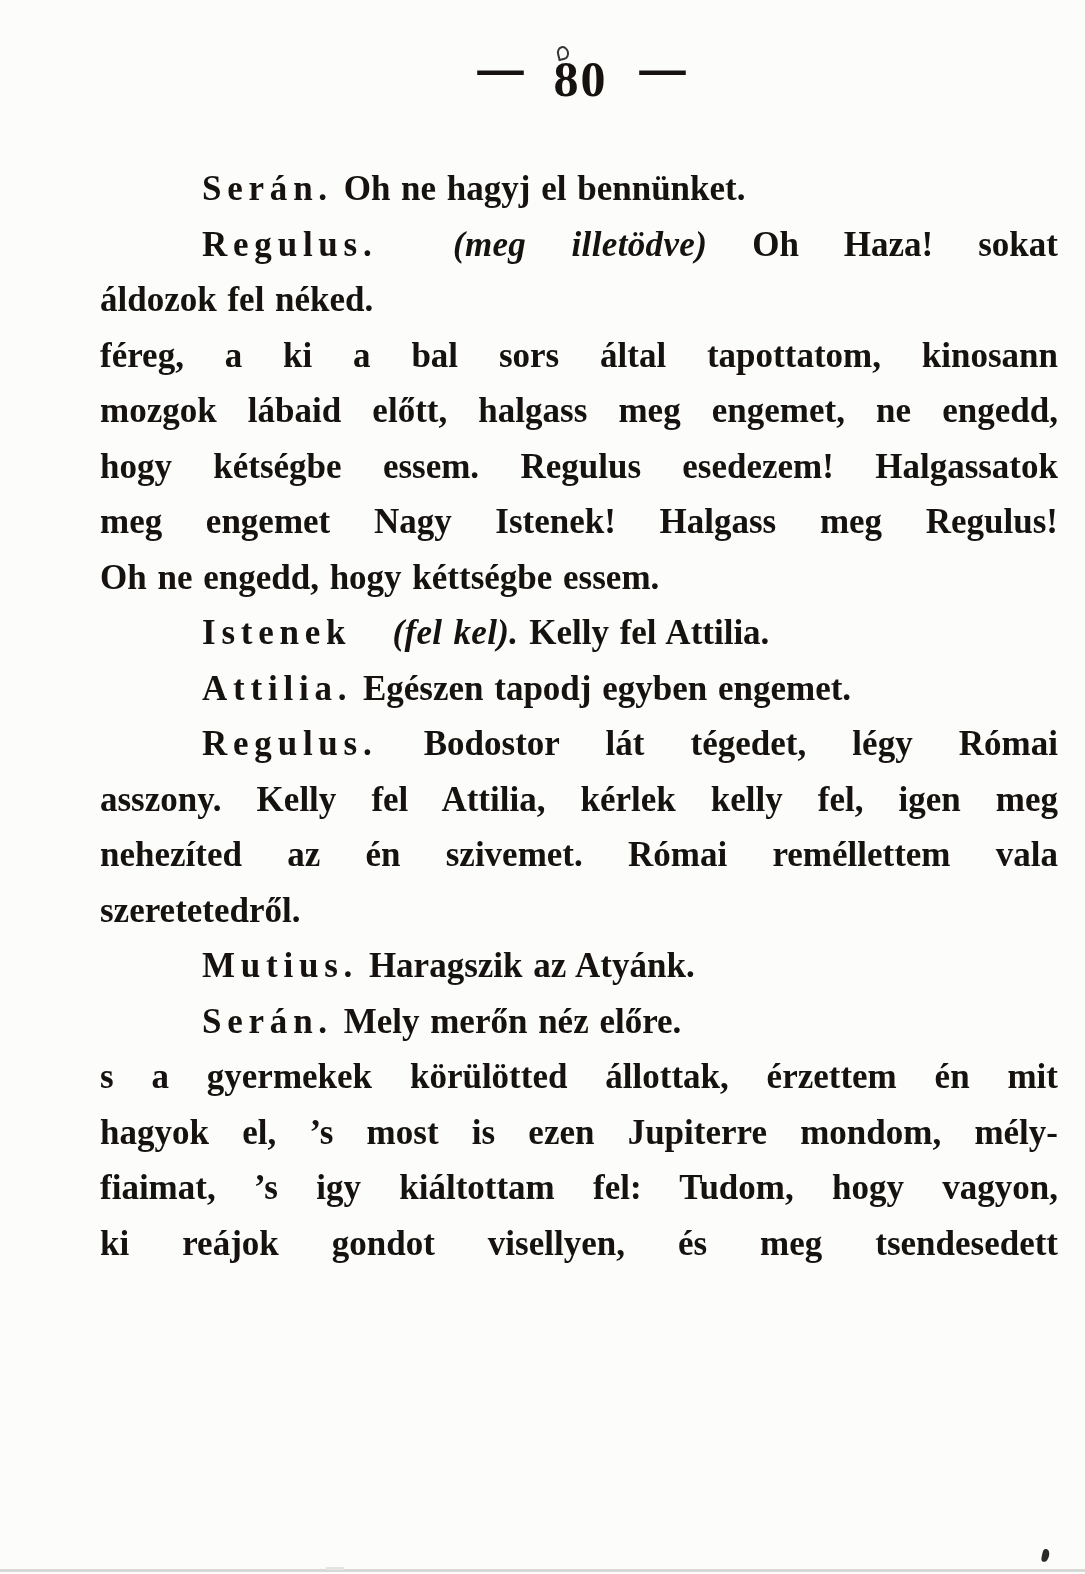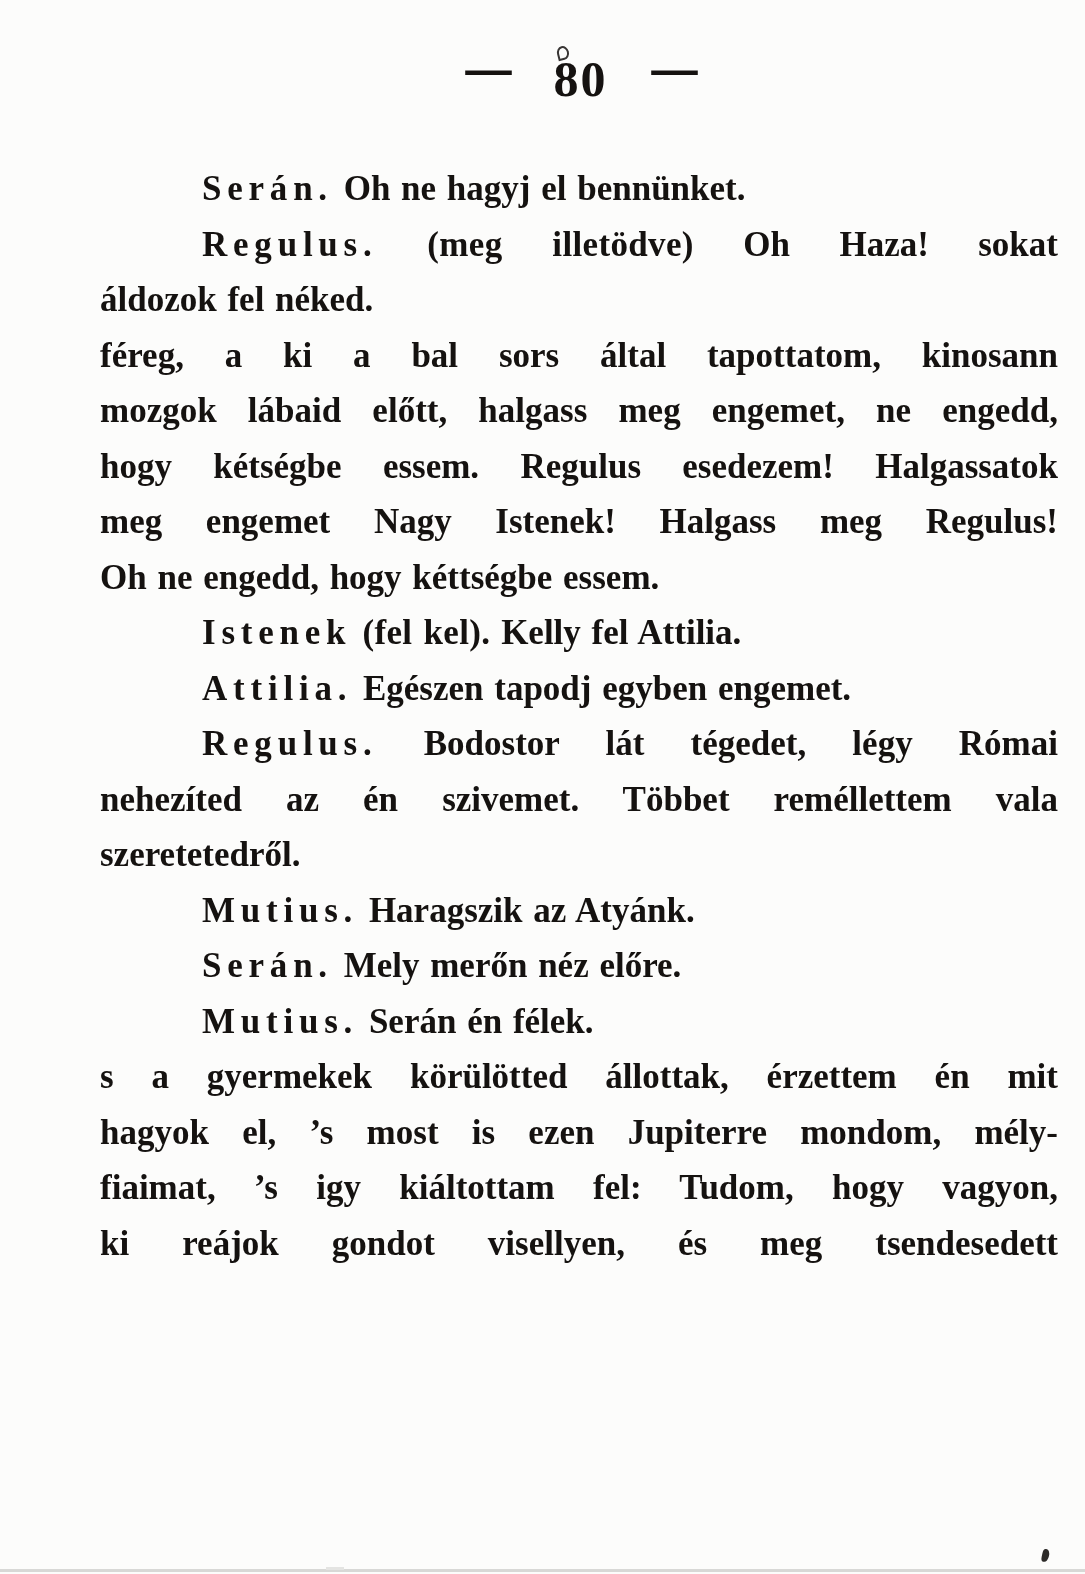--- a/index.html
+++ b/index.html
@@ -33,21 +33,21 @@
     font-size:46px;
     letter-spacing:-2px;
     vertical-align:14px;
     transform:scaleY(1.4);
   }
   .page-header .page-number{
     position:relative;
     display:inline-block;
     font-size:50px;
     line-height:52px;
-    margin:0 44px;
+    margin:0 32px;
     letter-spacing:2px;
     text-align:right;
   }
   
   .page-number::before{
     content:"";
     position:absolute;
     top:-7px;left:3px;
     width:8px;height:10px;
     border:2.5px solid var(--ink);
@@ -71,21 +71,23 @@
   .line.just{
     text-align-last:justify;
   }
   .line.indent{
     padding-left:102px;
   }
   .line .speaker{
     letter-spacing:.165em;
   }
   .line .italic{
+    font-style:italic;
     letter-spacing:.01em;
+    margin-left:30px;
   }
   
   .ink-speck{
     position:absolute;
     left:1042px;top:1549px;
     width:7px;height:13px;
     background:#2c2a28;
     border-radius:45% 55% 60% 40%;
     transform:rotate(12deg);
   }
@@ -116,25 +118,25 @@
       <div class="line indent just"><span class="speaker">Regulus.</span><span class="italic"> (meg illetödve)</span><span class="normal"> Oh Haza! sokat</span></div>
       <div class="line"><span class="normal">áldozok fel néked.</span></div>
       <div class="line just"><span class="normal">féreg, a ki a bal sors által tapottatom, kinosann</span></div>
       <div class="line just"><span class="normal">mozgok lábaid előtt, halgass meg engemet, ne engedd,</span></div>
       <div class="line just"><span class="normal">hogy kétségbe essem. Regulus esedezem! Halgassatok</span></div>
       <div class="line just"><span class="normal">meg engemet Nagy Istenek! Halgass meg Regulus!</span></div>
       <div class="line"><span class="normal">Oh ne engedd, hogy kéttségbe essem.</span></div>
       <div class="line indent"><span class="speaker">Istenek</span><span class="italic"> (fel kel).</span><span class="normal"> Kelly fel Attilia.</span></div>
       <div class="line indent"><span class="speaker">Attilia.</span><span class="normal"> Egészen tapodj egyben engemet.</span></div>
       <div class="line indent just"><span class="speaker">Regulus.</span><span class="normal"> Bodostor lát tégedet, légy Római</span></div>
-      <div class="line just"><span class="normal">nehezíted az én szivemet. Többet reméllettem vala</span></div>
+      <div class="line just"><span class="normal">asszony. Kelly fel Attilia, kérlek kelly fel, igen meg</span></div>
+      <div class="line just"><span class="normal">nehezíted az én szivemet. Római reméllettem vala</span></div>
       <div class="line"><span class="normal">szeretetedről.</span></div>
       <div class="line indent"><span class="speaker">Mutius.</span><span class="normal"> Haragszik az Atyánk.</span></div>
       <div class="line indent"><span class="speaker">Serán.</span><span class="normal"> Mely merőn néz előre.</span></div>
-      <div class="line indent"><span class="speaker">Mutius.</span><span class="normal"> Serán én félek.</span></div>
       <div class="line just"><span class="normal">s a gyermekek körülötted állottak, érzettem én mit</span></div>
       <div class="line just"><span class="normal">hagyok el, ’s most is ezen Jupiterre mondom, mély-</span></div>
       <div class="line just"><span class="normal">fiaimat, ’s igy kiáltottam fel: Tudom, hogy vagyon,</span></div>
       <div class="line just"><span class="normal">ki reájok gondot visellyen, és meg tsendesedett</span></div>
     </main>
 
   <div class="ink-speck"></div>
   <div class="scan-edge"></div>
   <div class="scan-edge-notch"></div>
 

